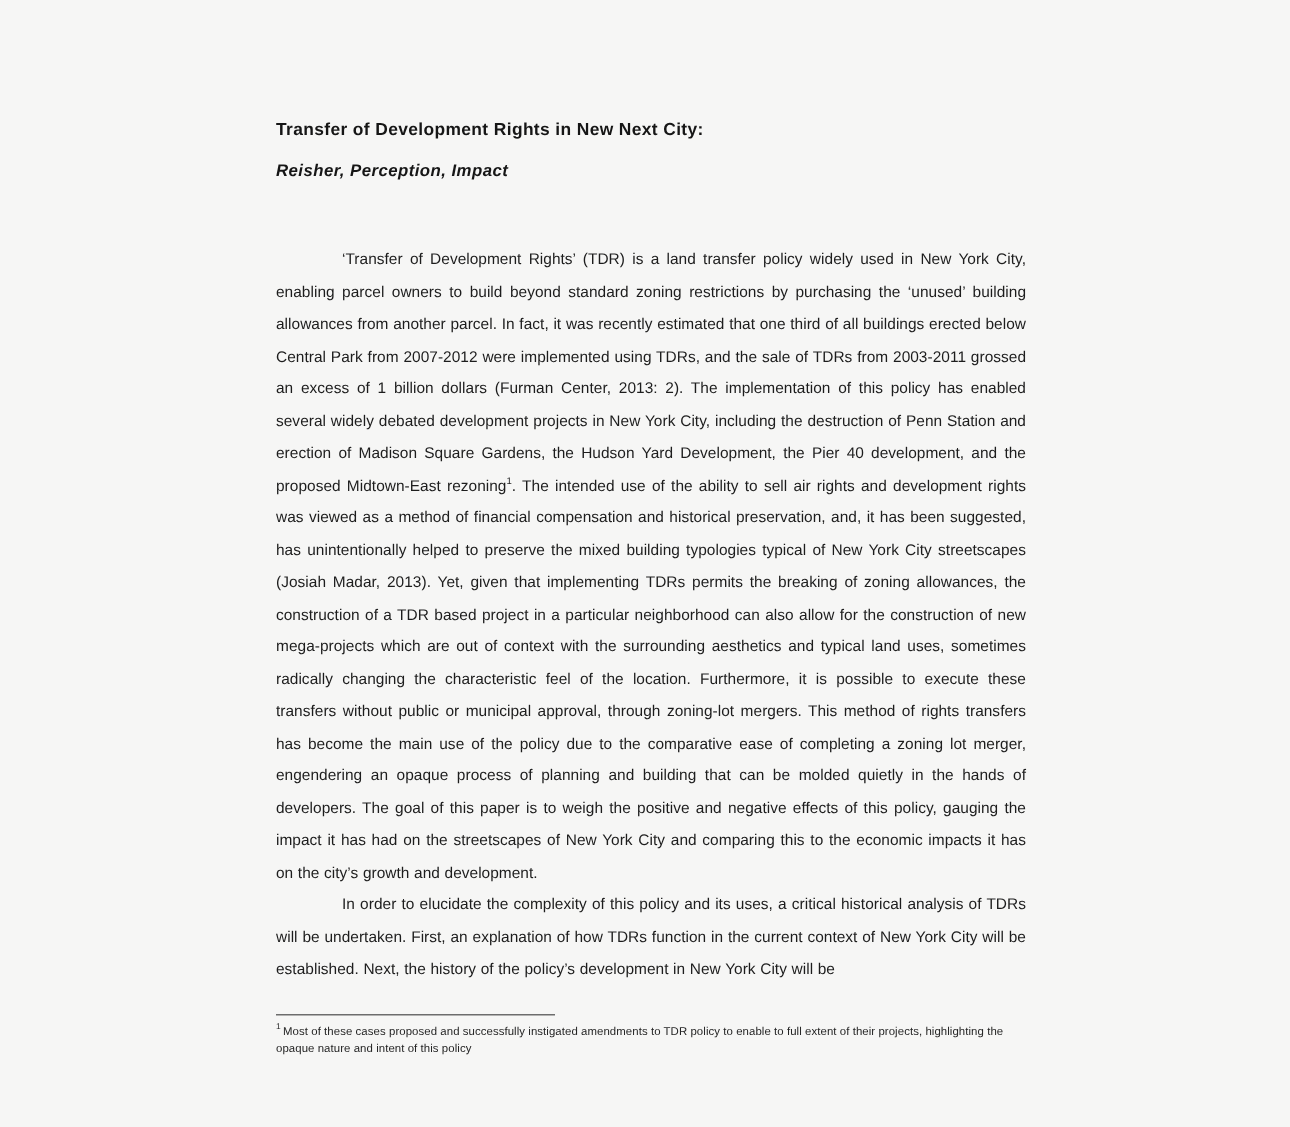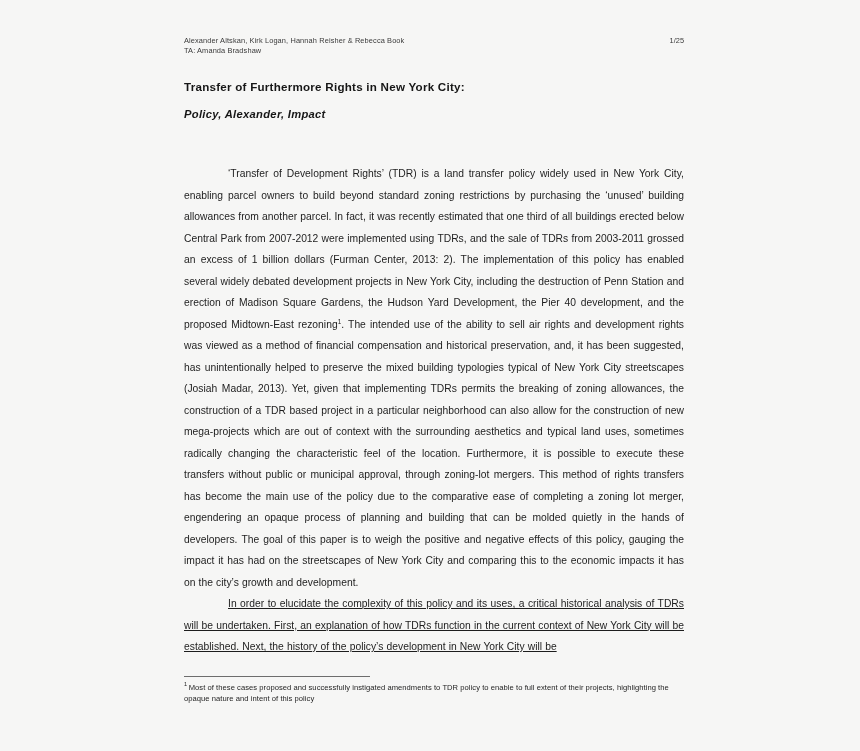--- a/index.html
+++ b/index.html
@@ -93,21 +93,20 @@
     text-align: justify;
     text-justify: inter-word;
     text-indent: 44px;
     margin: 0;
     color: #1d1d1d;
     letter-spacing: 0.02px;
     word-spacing: 0.2px;
   }
   .body-par + .body-par {
     margin-top: 0px;
-    text-decoration: underline;
   }
   sup.fn-marker {
     font-size: 6.4px;
     vertical-align: super;
     line-height: 0;
   }
 
   
   .footnote-area {
     position: absolute;
@@ -134,31 +133,24 @@
     vertical-align: super;
     line-height: 0;
     margin-right: 1.5px;
   }
 </style>
 </head>
 <body>
 
 <div class="page">
 
-  <div class="doc-header">
-    <div class="authors-block">
-      <div>Alexander Altskan, Kirk Logan, Hannah Reisher &amp; Rebecca Book</div>
-      <div>TA: Amanda Bradshaw</div>
-    </div>
-    <div class="page-number">1/25</div>
-  </div>
 
-  <h1 class="doc-title">Transfer of Furthermore Rights in New York City:</h1>
+  <h1 class="doc-title">Transfer of Development Rights in New Next City:</h1>
 
-  <h2 class="doc-subtitle">Policy, Alexander, Impact</h2>
+  <h2 class="doc-subtitle">Reisher, Perception, Impact</h2>
 
 
   <div class="body-block">
     <p class="body-par"><span>‘Transfer of Development Rights’ (TDR) is a land transfer policy widely used in New York City, enabling parcel owners to build beyond standard zoning restrictions by purchasing the ‘unused’ building allowances from another parcel. In fact, it was recently estimated that one third of all buildings erected below Central Park from 2007-2012 were implemented using TDRs, and the sale of TDRs from 2003-2011 grossed an excess of 1 billion dollars (Furman Center, 2013: 2). The implementation of this policy has enabled several widely debated development projects in New York City, including the destruction of Penn Station and erection of Madison Square Gardens, the Hudson Yard Development, the Pier 40 development, and the proposed Midtown-East rezoning</span><sup class="fn-marker">1</sup><span>. The intended use of the ability to sell air rights and development rights was viewed as a method of financial compensation and historical preservation, and, it has been suggested, has unintentionally helped to preserve the mixed building typologies typical of New York City streetscapes (Josiah Madar, 2013). Yet, given that implementing TDRs permits the breaking of zoning allowances, the construction of a TDR based project in a particular neighborhood can also allow for the construction of new mega-projects which are out of context with the surrounding aesthetics and typical land uses, sometimes radically changing the characteristic feel of the location. Furthermore, it is possible to execute these transfers without public or municipal approval, through zoning-lot mergers. This method of rights transfers has become the main use of the policy due to the comparative ease of completing a zoning lot merger, engendering an opaque process of planning and building that can be molded quietly in the hands of developers. The goal of this paper is to weigh the positive and negative effects of this policy, gauging the impact it has had on the streetscapes of New York City and comparing this to the economic impacts it has on the city’s growth and development.</span></p>
     <p class="body-par">In order to elucidate the complexity of this policy and its uses, a critical historical analysis of TDRs will be undertaken. First, an explanation of how TDRs function in the current context of New York City will be established. Next, the history of the policy’s development in New York City will be</p>
   </div>
 
   <div class="footnote-area">
     <div class="footnote-rule"></div>
     <p class="footnote-text"><sup>1</sup><span>Most of these cases proposed and successfully instigated amendments to TDR policy to enable to full extent of their projects, highlighting the opaque nature and intent of this policy</span></p>

